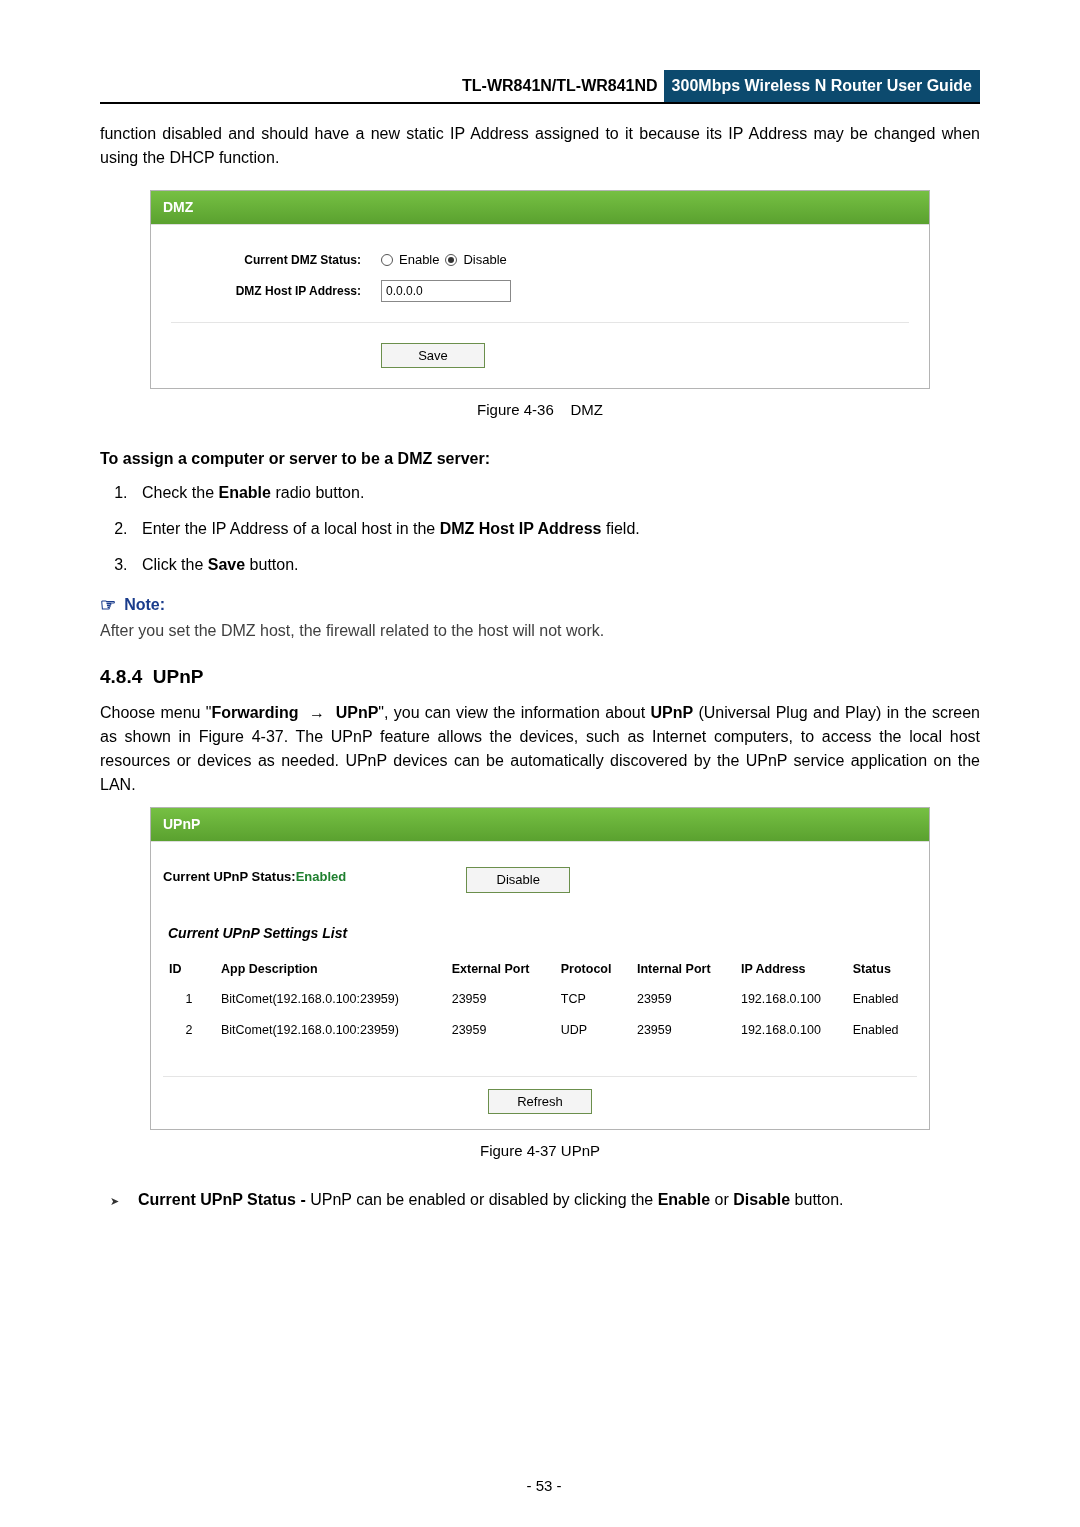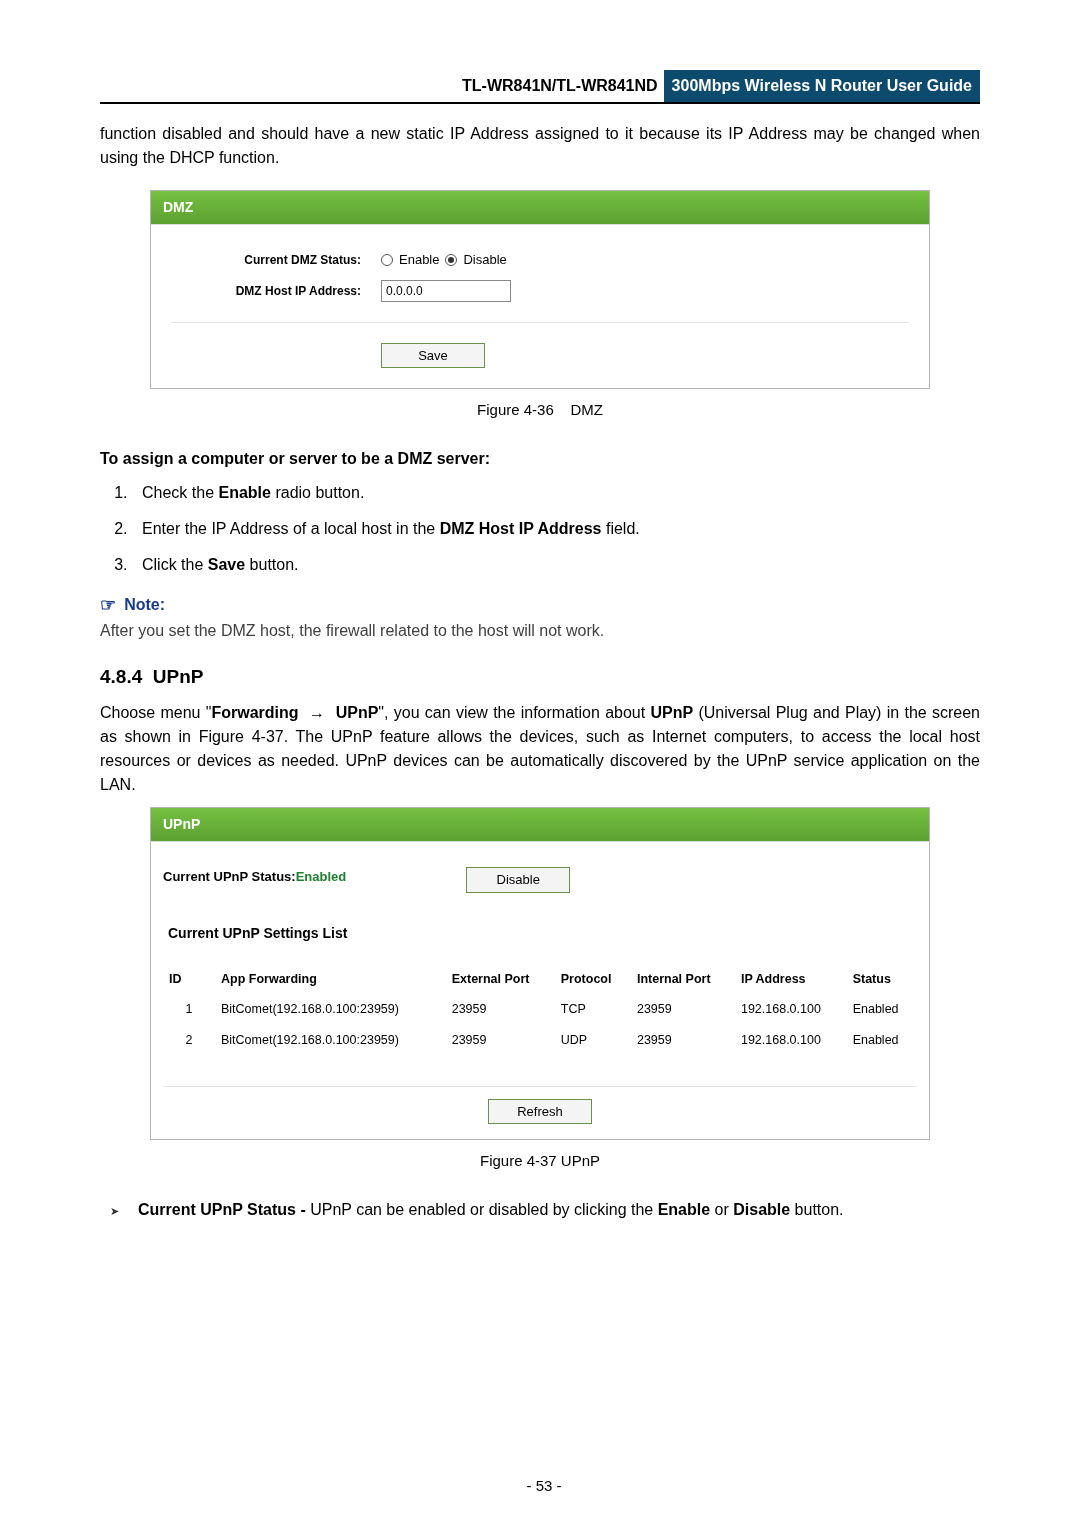--- a/index.html
+++ b/index.html
@@ -103,21 +103,21 @@
   .hand-icon { font-size: 18px; color: #1a3c8c; }
   .note-text { color: #404040; margin-bottom: 20px; }
   .h3 { font-weight: bold; font-size: 19px; margin: 20px 0 10px 0; }
   .arrow { font-family: Arial; }
   
   .upnp-body { padding: 25px 12px 15px 12px; border-top: 1px solid #ddd; }
   .upnp-status-row { display: flex; margin-bottom: 30px; }
   .upnp-status-row .lbl { font-weight: bold; font-size: 13px; }
   .enabled { color: #1e7f2e; font-weight: bold; }
   .upnp-status-row .btn { margin-left: 120px; }
-  .tbl-title { font-weight: bold; font-size: 14px; margin-bottom: 20px; padding-left: 5px; }
+  .tbl-title { font-weight: bold; font-size: 14px; margin-bottom: 10px; padding-left: 5px; font-style: italic; }
   table { width: 100%; border-collapse: collapse; font-size: 12.5px; }
   th, td { text-align: left; padding: 6px 6px; white-space: nowrap; }
   th { font-weight: bold; }
   .refresh-row { text-align: center; margin-top: 30px; border-top: 1px solid #e5e5e5; padding-top: 12px; }
   ul.chev { list-style: none; padding-left: 20px; margin: 0; }
   ul.chev li { margin-bottom: 15px; padding-left: 18px; position: relative; text-align: justify; }
   ul.chev li::before {
     content: "➤";
     font-size: 11px;
     color: #333;
@@ -211,21 +211,21 @@
         <span class="lbl">Current UPnP Status: </span>
         <span class="enabled">Enabled</span>
         <span class="btn">Disable</span>
       </div>
 
       <div class="tbl-title">Current UPnP Settings List</div>
       <table>
         <thead>
           <tr>
             <th style="width:40px;">ID</th>
-            <th>App Forwarding</th>
+            <th>App Description</th>
             <th>External Port</th>
             <th>Protocol</th>
             <th>Internal Port</th>
             <th>IP Address</th>
             <th>Status</th>
           </tr>
         </thead>
         <tbody>
           <tr>
             <td style="text-align:center;">1</td>

